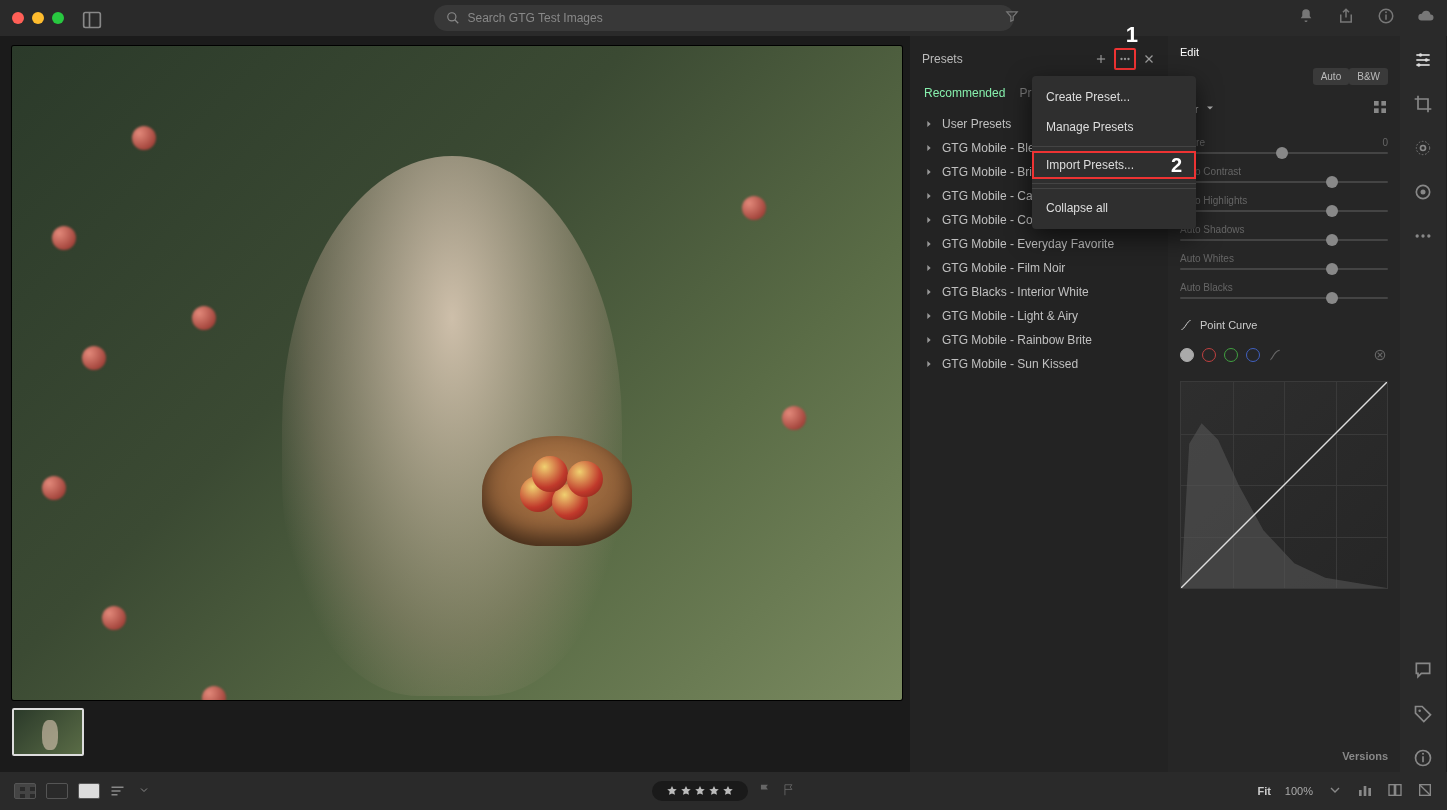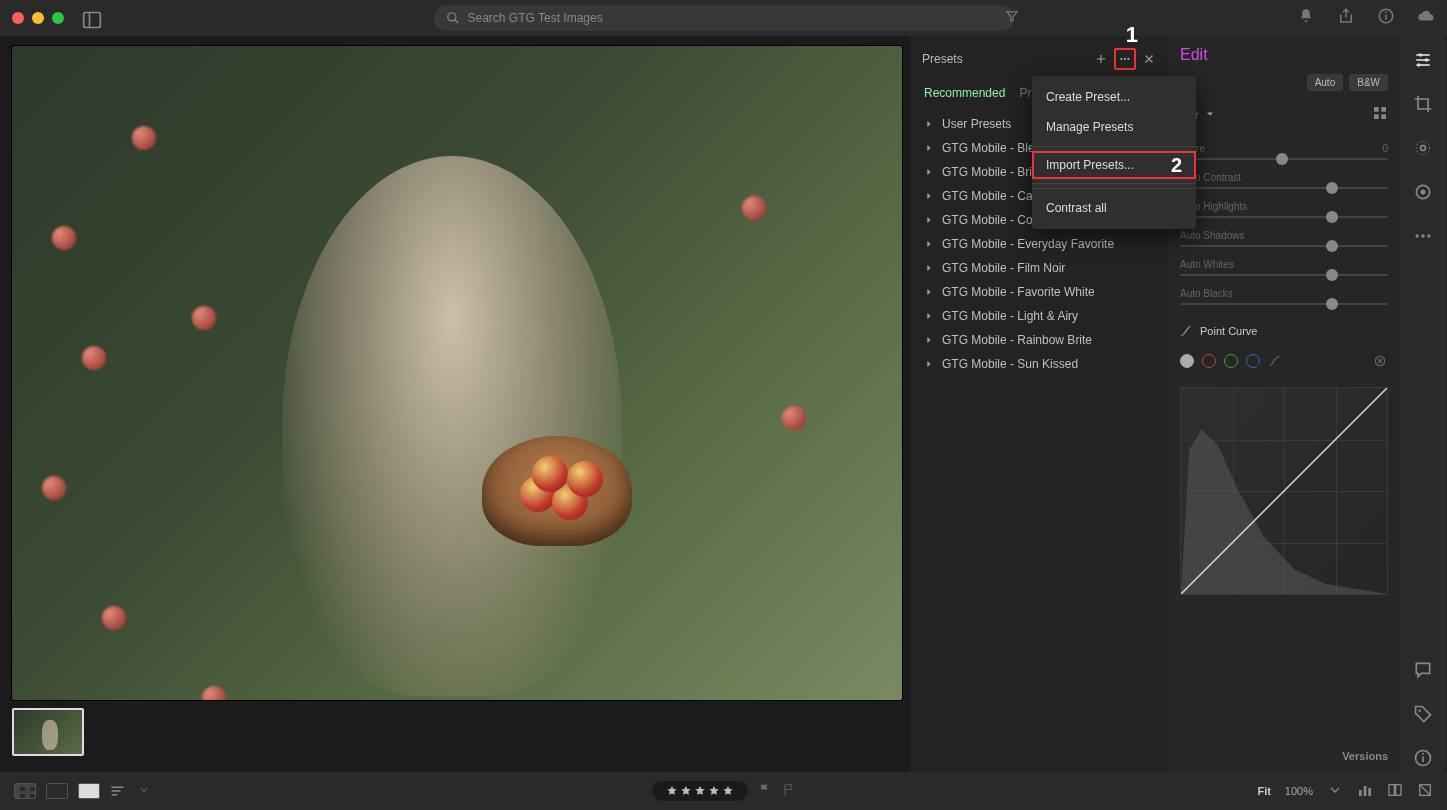--- a/index.html
+++ b/index.html
@@ -51,22 +51,22 @@
   
   .dropdown { position:absolute; top:76px; left:1032px; width:164px; background:#2f2f2f; border-radius:4px; box-shadow:0 8px 24px rgba(0,0,0,0.6); padding:6px 0; z-index:50;}
   .dropdown .menu-item { font-size:12px; color:#ddd; padding:8px 14px; }
   .dropdown .divider { height:1px; background:#444; margin:4px 0;}
   .dropdown .highlight { border:2.5px solid #e33; padding:5px 12px; position:relative;}
   .dropdown .callout2 { position:absolute; right:12px; top:50%; transform:translateY(-50%); font-size:20px; font-weight:600; color:#fff;}
 
   
   .edit-panel { width: 232px; background: #262626; padding: 10px 12px; display:flex; flex-direction:column; gap:10px;}
   .edit-header { display:flex; align-items:center; justify-content:space-between; }
-  .edit-header .title { font-size:16px; color:#d946ef; }
-  .edit-top-btns { display:flex; gap:6px;}
+  .edit-header .title { font-size:11px; color:#ffffff; }
+  .edit-top-btns { display:flex; }
   .pill { font-size:10px; color:#bbb; background:#3a3a3a; padding:3px 8px; border-radius:3px;}
   .profile-row { display:flex; align-items:center; justify-content:space-between; margin-top:4px;}
   .profile-row .label{font-size:11px;color:#aaa;}
   .profile-row .chev svg{width:12px;height:12px;fill:#aaa;}
   .grid-icon svg{width:16px;height:16px;fill:#888;}
   .sliders { margin-top:8px; display:flex; flex-direction:column; gap:12px;}
   .slider-row { display:flex; flex-direction:column; gap:4px;}
   .slider-row .sl-label{ display:flex; justify-content:space-between; font-size:10px; color:#666;}
   .slider-track { height:2px; background:#444; position:relative; border-radius:2px;}
   .slider-thumb { position:absolute; top:-5px; width:12px; height:12px; background:#888; border-radius:50%; }
@@ -249,21 +249,21 @@
       <div class="preset-item">
           <svg viewBox="0 0 24 24">
             <path d="M8 5l8 7-8 7"></path>
           </svg>
           <span>GTG Mobile - Film Noir</span>
         </div>
       <div class="preset-item">
           <svg viewBox="0 0 24 24">
             <path d="M8 5l8 7-8 7"></path>
           </svg>
-          <span>GTG Mobile - Favorite White</span>
+          <span>GTG Blacks - Interior White</span>
         </div>
       <div class="preset-item">
           <svg viewBox="0 0 24 24">
             <path d="M8 5l8 7-8 7"></path>
           </svg>
           <span>GTG Mobile - Light &amp; Airy</span>
         </div>
       <div class="preset-item">
           <svg viewBox="0 0 24 24">
             <path d="M8 5l8 7-8 7"></path>
@@ -435,21 +435,21 @@
 <div class="dropdown">
   <div class="menu-item">Create Preset...</div>
   <div class="menu-item">Manage Presets</div>
   <div class="divider"></div>
   <div class="menu-item highlight">
     <span>Import Presets...</span>
     <span class="callout2">2</span>
   </div>
   <div class="divider"></div>
   <div class="divider"></div>
-  <div class="menu-item">Contrast all</div>
+  <div class="menu-item">Collapse all</div>
 </div>
 
 <div class="statusbar">
   <div class="sb-left">
     <div class="sb-view-btn g"></div>
     <div class="sb-view-btn"></div>
     <div class="sb-view-btn s"></div>
     <span class="sb-sort"><svg viewBox="0 0 24 16">
           <line x1="2" y1="3" x2="18" y2="3" stroke="#888" stroke-width="2"></line>
           <line x1="2" y1="8" x2="14" y2="8" stroke="#888" stroke-width="2"></line>

